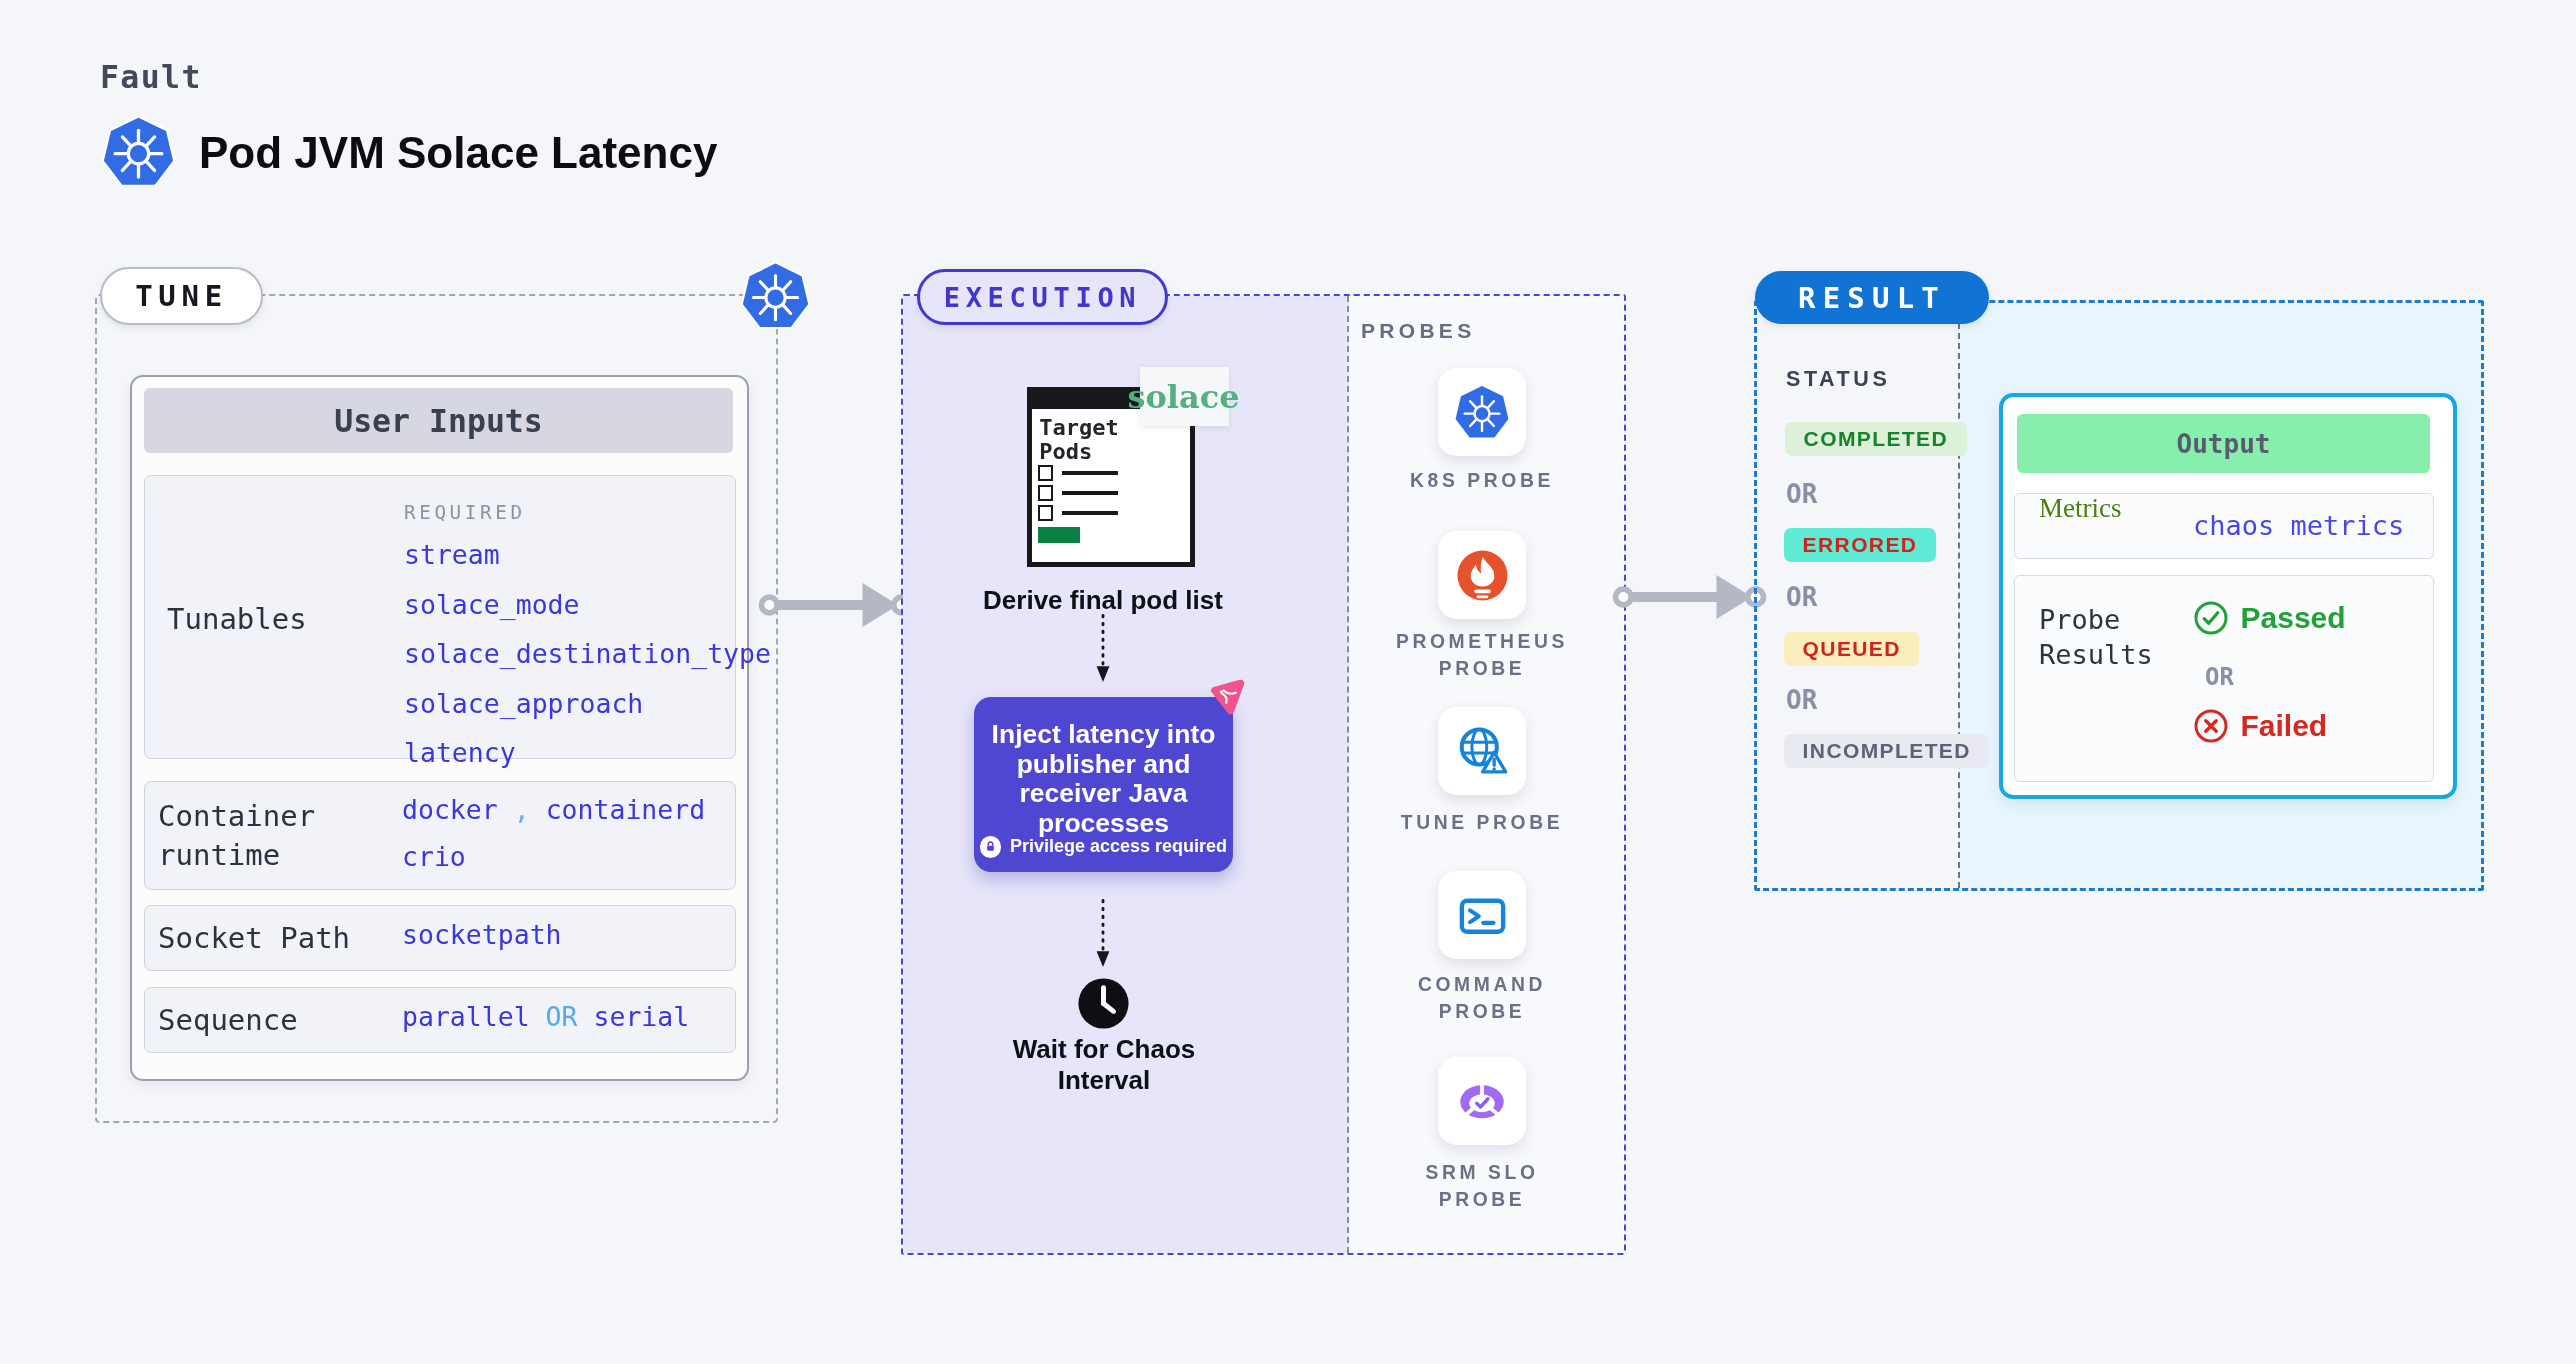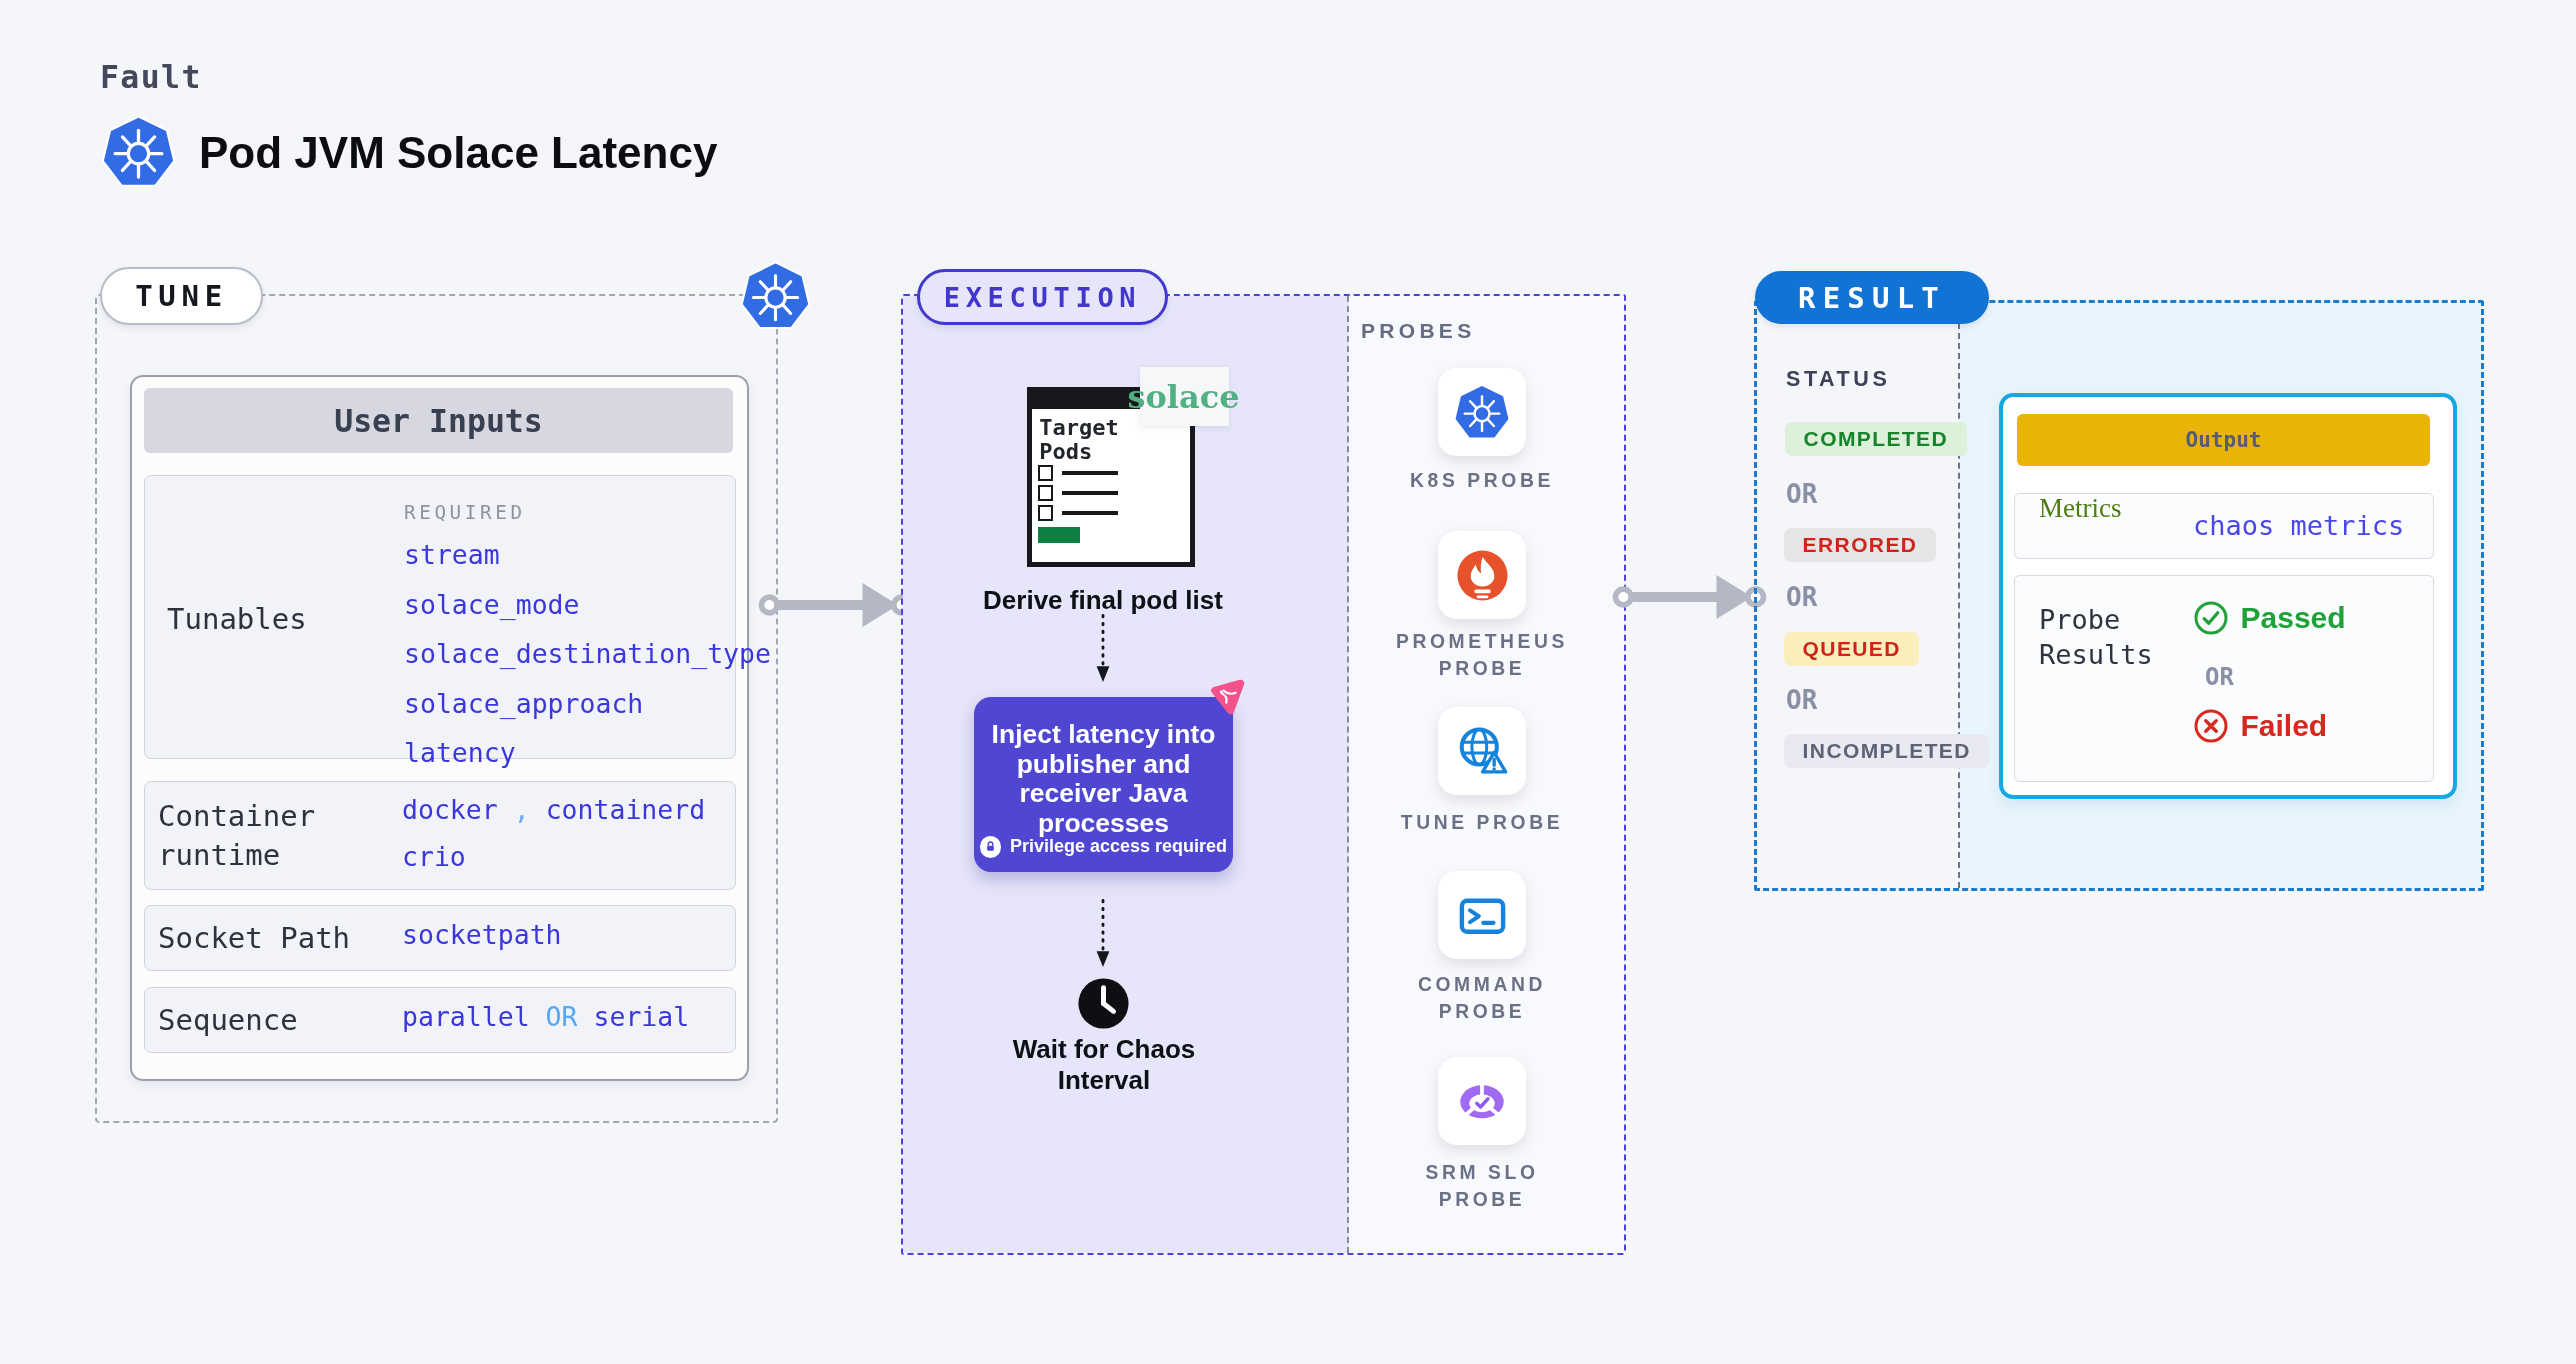--- a/index.html
+++ b/index.html
@@ -107,30 +107,30 @@
   .pc-5{top:1057px;} .pl-5{top:1159px;}
 
   
   .result-box{left:1754px;top:300px;width:724px;height:585px;border:3.6px dashed #1b7ccd;border-radius:2.9px;}
   .result-cyan{position:absolute;left:202px;top:0;bottom:0;right:0;background:#e9f5fc;}
   .result-divider{position:absolute;left:201px;top:0;bottom:0;width:0;border-left:2.1px dashed #6f7484;}
   .status-heading{left:1786px;top:367px;font-size:21.5px;font-weight:800;color:#3c4157;letter-spacing:3.6px;}
   .badge{display:flex;align-items:center;justify-content:center;border-radius:7.2px;
          font-size:21px;font-weight:800;letter-spacing:1.4px;padding:0 18.6px;height:34px;}
   .badge-completed{left:1785px;top:422px;background:#dcf0da;color:#17832b;}
-  .badge-errored{left:1784px;top:528px;background:#e5e5e5;color:#d0241b;}
+  .badge-errored{left:1784px;top:528px;background:#5eead4;color:#d0241b;}
   .badge-queued{left:1784px;top:632px;background:#fbeebd;color:#d0241b;}
   .badge-incompleted{left:1784px;top:734px;background:#e9eaf1;color:#5d6376;}
   .or-label{font-family:"DejaVu Sans Mono",monospace;font-size:26px;font-weight:700;color:#8990a5;}
   .or-1{left:1786px;top:479px;} .or-2{left:1786px;top:582px;} .or-3{left:1786px;top:685px;}
   .output-card{left:1999px;top:393px;width:450px;height:398px;background:#ffffff;
                border:4.3px solid #17a8e3;border-radius:14.3px;box-shadow:0 5.7px 14.3px rgba(40,120,170,.12);}
-  .output-header{left:2017px;top:414px;width:413px;height:52px;background:#eab308;border-radius:5.7px;
+  .output-header{left:2017px;top:414px;width:413px;height:59px;background:#86efac;border-radius:5.7px;
                  display:flex;align-items:center;justify-content:center;
-                 font-family:"DejaVu Sans Mono",monospace;font-size:21px;font-weight:700;color:#575c71;}
+                 font-family:"DejaVu Sans Mono",monospace;font-size:26px;font-weight:700;color:#575c71;}
   .output-row{background:#fbfcfe;border:1.4px solid #d6d9e1;border-radius:5.7px;}
   .metrics-row{left:2014px;top:493px;width:418px;height:64px;}
   .metrics-label{left:2039px;top:493px;font-family:Liberation Serif, serif;font-size:27px;color:#4d7c0f;}
   .metrics-value{left:2193px;top:510px;font-family:"DejaVu Sans Mono",monospace;font-size:27px;color:#4946ea;}
   .probe-results-row{left:2014px;top:575px;width:418px;height:205px;}
   .probe-results-label{left:2039px;top:602px;width:143px;font-family:"DejaVu Sans Mono",monospace;
                        font-size:27px;color:#2e333f;line-height:1.3;}
   .passed-row{left:2193px;top:600px;display:flex;align-items:center;gap:11.5px;}
   .failed-row{left:2193px;top:708px;display:flex;align-items:center;gap:11.5px;}
   .passed-text{font-size:30px;font-weight:800;color:#21a238;}

